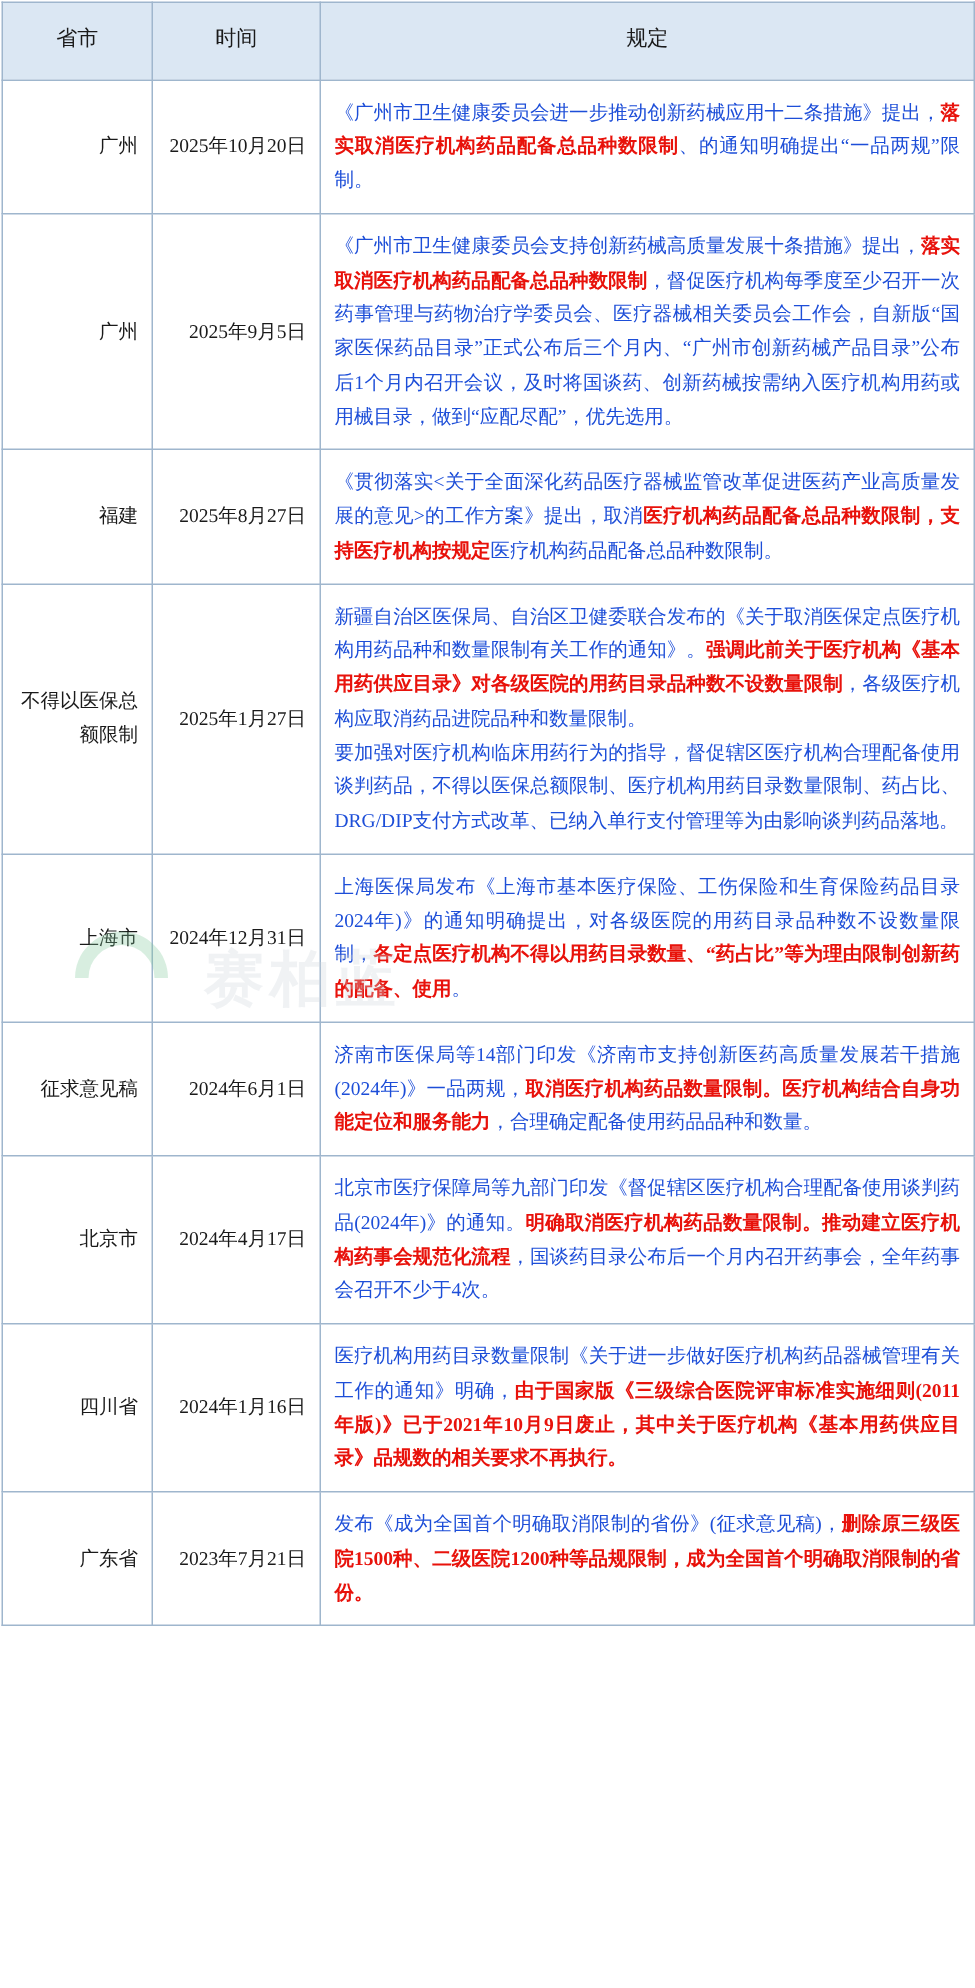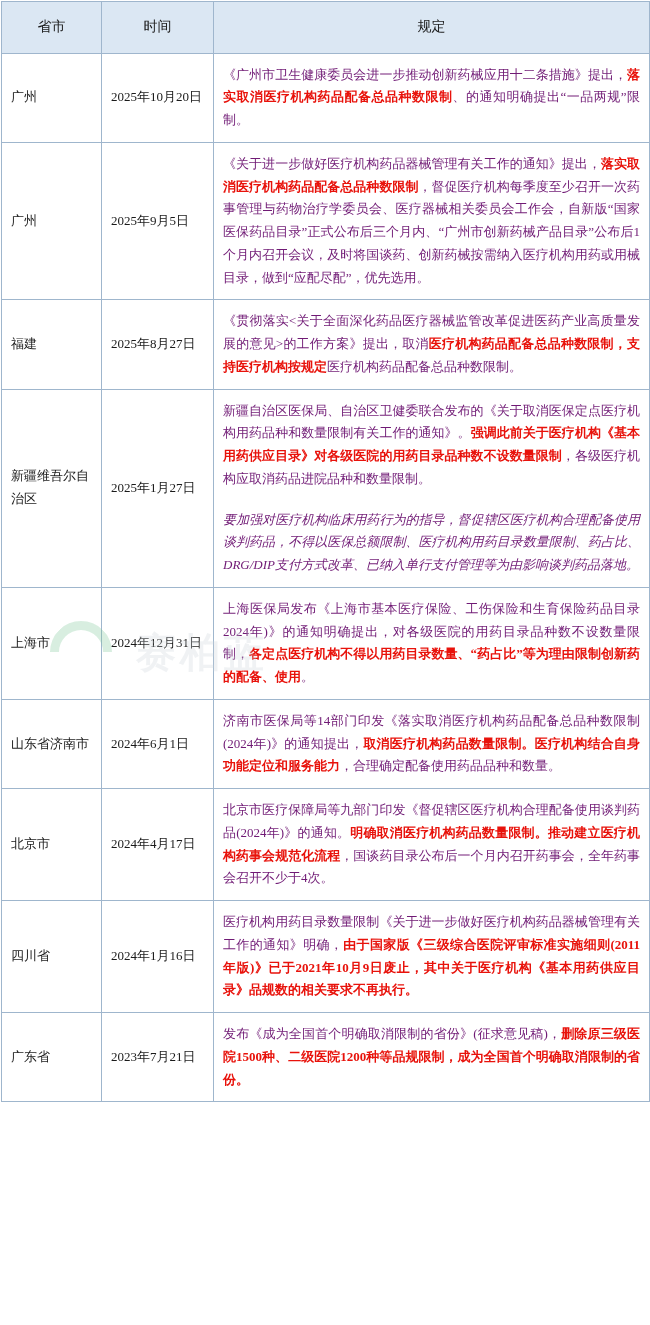--- a/index.html
+++ b/index.html
@@ -36,43 +36,42 @@
   }
   table.policy-table thead th {
     background: #dbe7f3;
     font-weight: normal;
     text-align: center;
     font-size: 14px;
     padding: 13px 6px;
     color: #1a1a1a;
   }
   td.cell-prov, td.cell-date {
-    text-align: left;
+    text-align: right;
     font-size: 13.5px;
     white-space: normal;
     word-break: break-all;
   }
   td.cell-prov { line-height: 1.6; }
   td.cell-rule {
     text-align: justify;
     text-justify: inter-ideograph;
   }
   td.cell-rule p {
     margin: 0;
   }
   td.cell-rule p + p {
-    margin-top: 18px;
-    font-style: italic;
+    margin-top: 0;
   }
   .hl {
     color: #e8120b;
     font-weight: bold;
   }
   .plain {
-    color: #701a75;
+    color: #1d4ed8;
   }
   
   .watermark {
     position: absolute;
     left: 50px;
     top: 620px;
     display: flex;
     align-items: center;
     gap: 24px;
     opacity: 0.30;
@@ -120,50 +119,50 @@
           <td class="cell-prov">广州</td>
           <td class="cell-date">2025年10月20日</td>
           <td class="cell-rule">
             <p><span class="plain">《广州市卫生健康委员会进一步推动创新药械应用十二条措施》提出，</span><span class="hl">落实取消医疗机构药品配备总品种数限制</span><span class="plain">、的通知明确提出“一品两规”限制。</span></p>
           </td>
         </tr>
         <tr>
           <td class="cell-prov">广州</td>
           <td class="cell-date">2025年9月5日</td>
           <td class="cell-rule">
-            <p><span class="plain">《关于进一步做好医疗机构药品器械管理有关工作的通知》提出，</span><span class="hl">落实取消医疗机构药品配备总品种数限制</span><span class="plain">，督促医疗机构每季度至少召开一次药事管理与药物治疗学委员会、医疗器械相关委员会工作会，自新版“国家医保药品目录”正式公布后三个月内、“广州市创新药械产品目录”公布后1个月内召开会议，及时将国谈药、创新药械按需纳入医疗机构用药或用械目录，做到“应配尽配”，优先选用。</span></p>
+            <p><span class="plain">《广州市卫生健康委员会支持创新药械高质量发展十条措施》提出，</span><span class="hl">落实取消医疗机构药品配备总品种数限制</span><span class="plain">，督促医疗机构每季度至少召开一次药事管理与药物治疗学委员会、医疗器械相关委员会工作会，自新版“国家医保药品目录”正式公布后三个月内、“广州市创新药械产品目录”公布后1个月内召开会议，及时将国谈药、创新药械按需纳入医疗机构用药或用械目录，做到“应配尽配”，优先选用。</span></p>
           </td>
         </tr>
         <tr>
           <td class="cell-prov">福建</td>
           <td class="cell-date">2025年8月27日</td>
           <td class="cell-rule">
             <p><span class="plain">《贯彻落实&lt;关于全面深化药品医疗器械监管改革促进医药产业高质量发展的意见&gt;的工作方案》提出，取消</span><span class="hl">医疗机构药品配备总品种数限制，支持医疗机构按规定</span><span class="plain">医疗机构药品配备总品种数限制。</span></p>
           </td>
         </tr>
         <tr>
-          <td class="cell-prov">新疆维吾尔自治区</td>
+          <td class="cell-prov">不得以医保总额限制</td>
           <td class="cell-date">2025年1月27日</td>
           <td class="cell-rule">
             <p><span class="plain">新疆自治区医保局、自治区卫健委联合发布的《关于取消医保定点医疗机构用药品种和数量限制有关工作的通知》。</span><span class="hl">强调此前关于医疗机构《基本用药供应目录》对各级医院的用药目录品种数不设数量限制</span><span class="plain">，各级医疗机构应取消药品进院品种和数量限制。</span></p>
             <p><span class="plain">要加强对医疗机构临床用药行为的指导，督促辖区医疗机构合理配备使用谈判药品，不得以医保总额限制、医疗机构用药目录数量限制、药占比、DRG/DIP支付方式改革、已纳入单行支付管理等为由影响谈判药品落地。</span></p>
           </td>
         </tr>
         <tr>
           <td class="cell-prov">上海市</td>
           <td class="cell-date">2024年12月31日</td>
           <td class="cell-rule">
             <p><span class="plain">上海医保局发布《上海市基本医疗保险、工伤保险和生育保险药品目录2024年)》的通知明确提出，对各级医院的用药目录品种数不设数量限制，</span><span class="hl">各定点医疗机构不得以用药目录数量、“药占比”等为理由限制创新药的配备、使用</span><span class="plain">。</span></p>
           </td>
         </tr>
         <tr>
-          <td class="cell-prov">山东省济南市</td>
+          <td class="cell-prov">征求意见稿</td>
           <td class="cell-date">2024年6月1日</td>
           <td class="cell-rule">
-            <p><span class="plain">济南市医保局等14部门印发《落实取消医疗机构药品配备总品种数限制(2024年)》的通知提出，</span><span class="hl">取消医疗机构药品数量限制。医疗机构结合自身功能定位和服务能力</span><span class="plain">，合理确定配备使用药品品种和数量。</span></p>
+            <p><span class="plain">济南市医保局等14部门印发《济南市支持创新医药高质量发展若干措施(2024年)》一品两规，</span><span class="hl">取消医疗机构药品数量限制。医疗机构结合自身功能定位和服务能力</span><span class="plain">，合理确定配备使用药品品种和数量。</span></p>
           </td>
         </tr>
         <tr>
           <td class="cell-prov">北京市</td>
           <td class="cell-date">2024年4月17日</td>
           <td class="cell-rule">
             <p><span class="plain">北京市医疗保障局等九部门印发《督促辖区医疗机构合理配备使用谈判药品(2024年)》的通知。</span><span class="hl">明确取消</span><span class="hl">医疗机构药品数量限制。推动建立医疗机构药事会规范化流程</span><span class="plain">，国谈药目录公布后一个月内召开药事会，全年药事会召开不少于4次。</span></p>
           </td>
         </tr>
         <tr>

